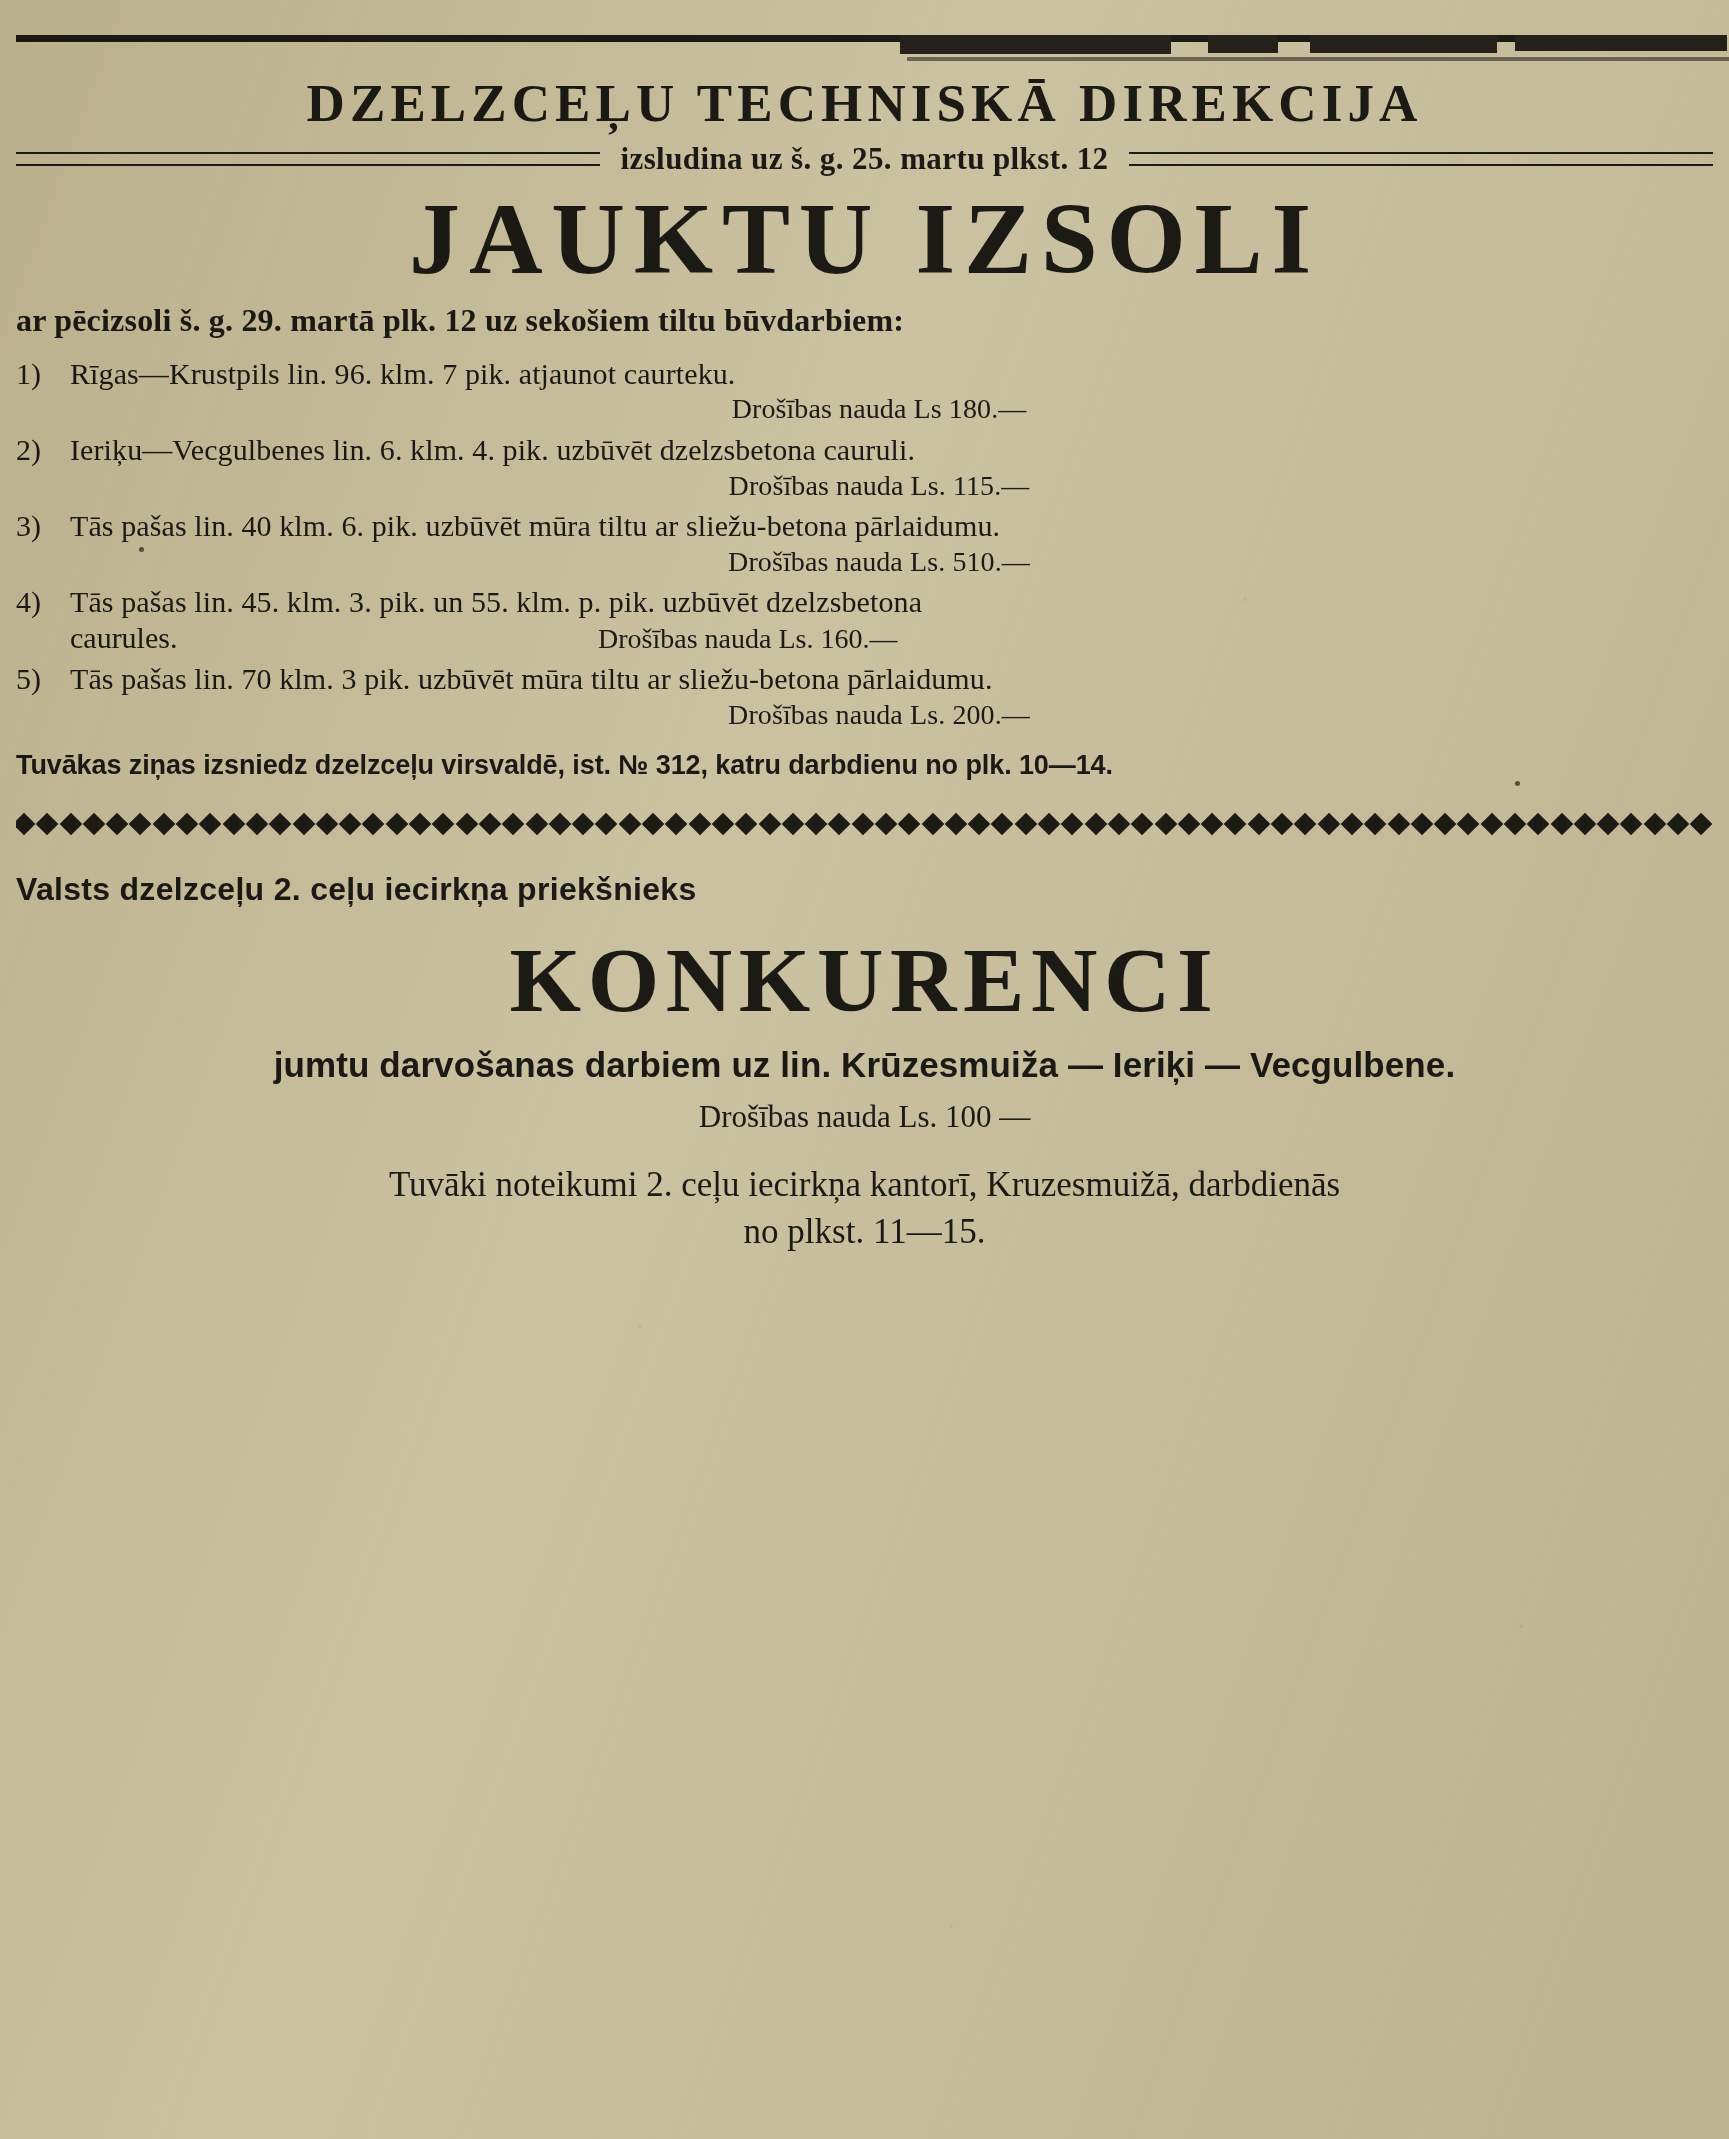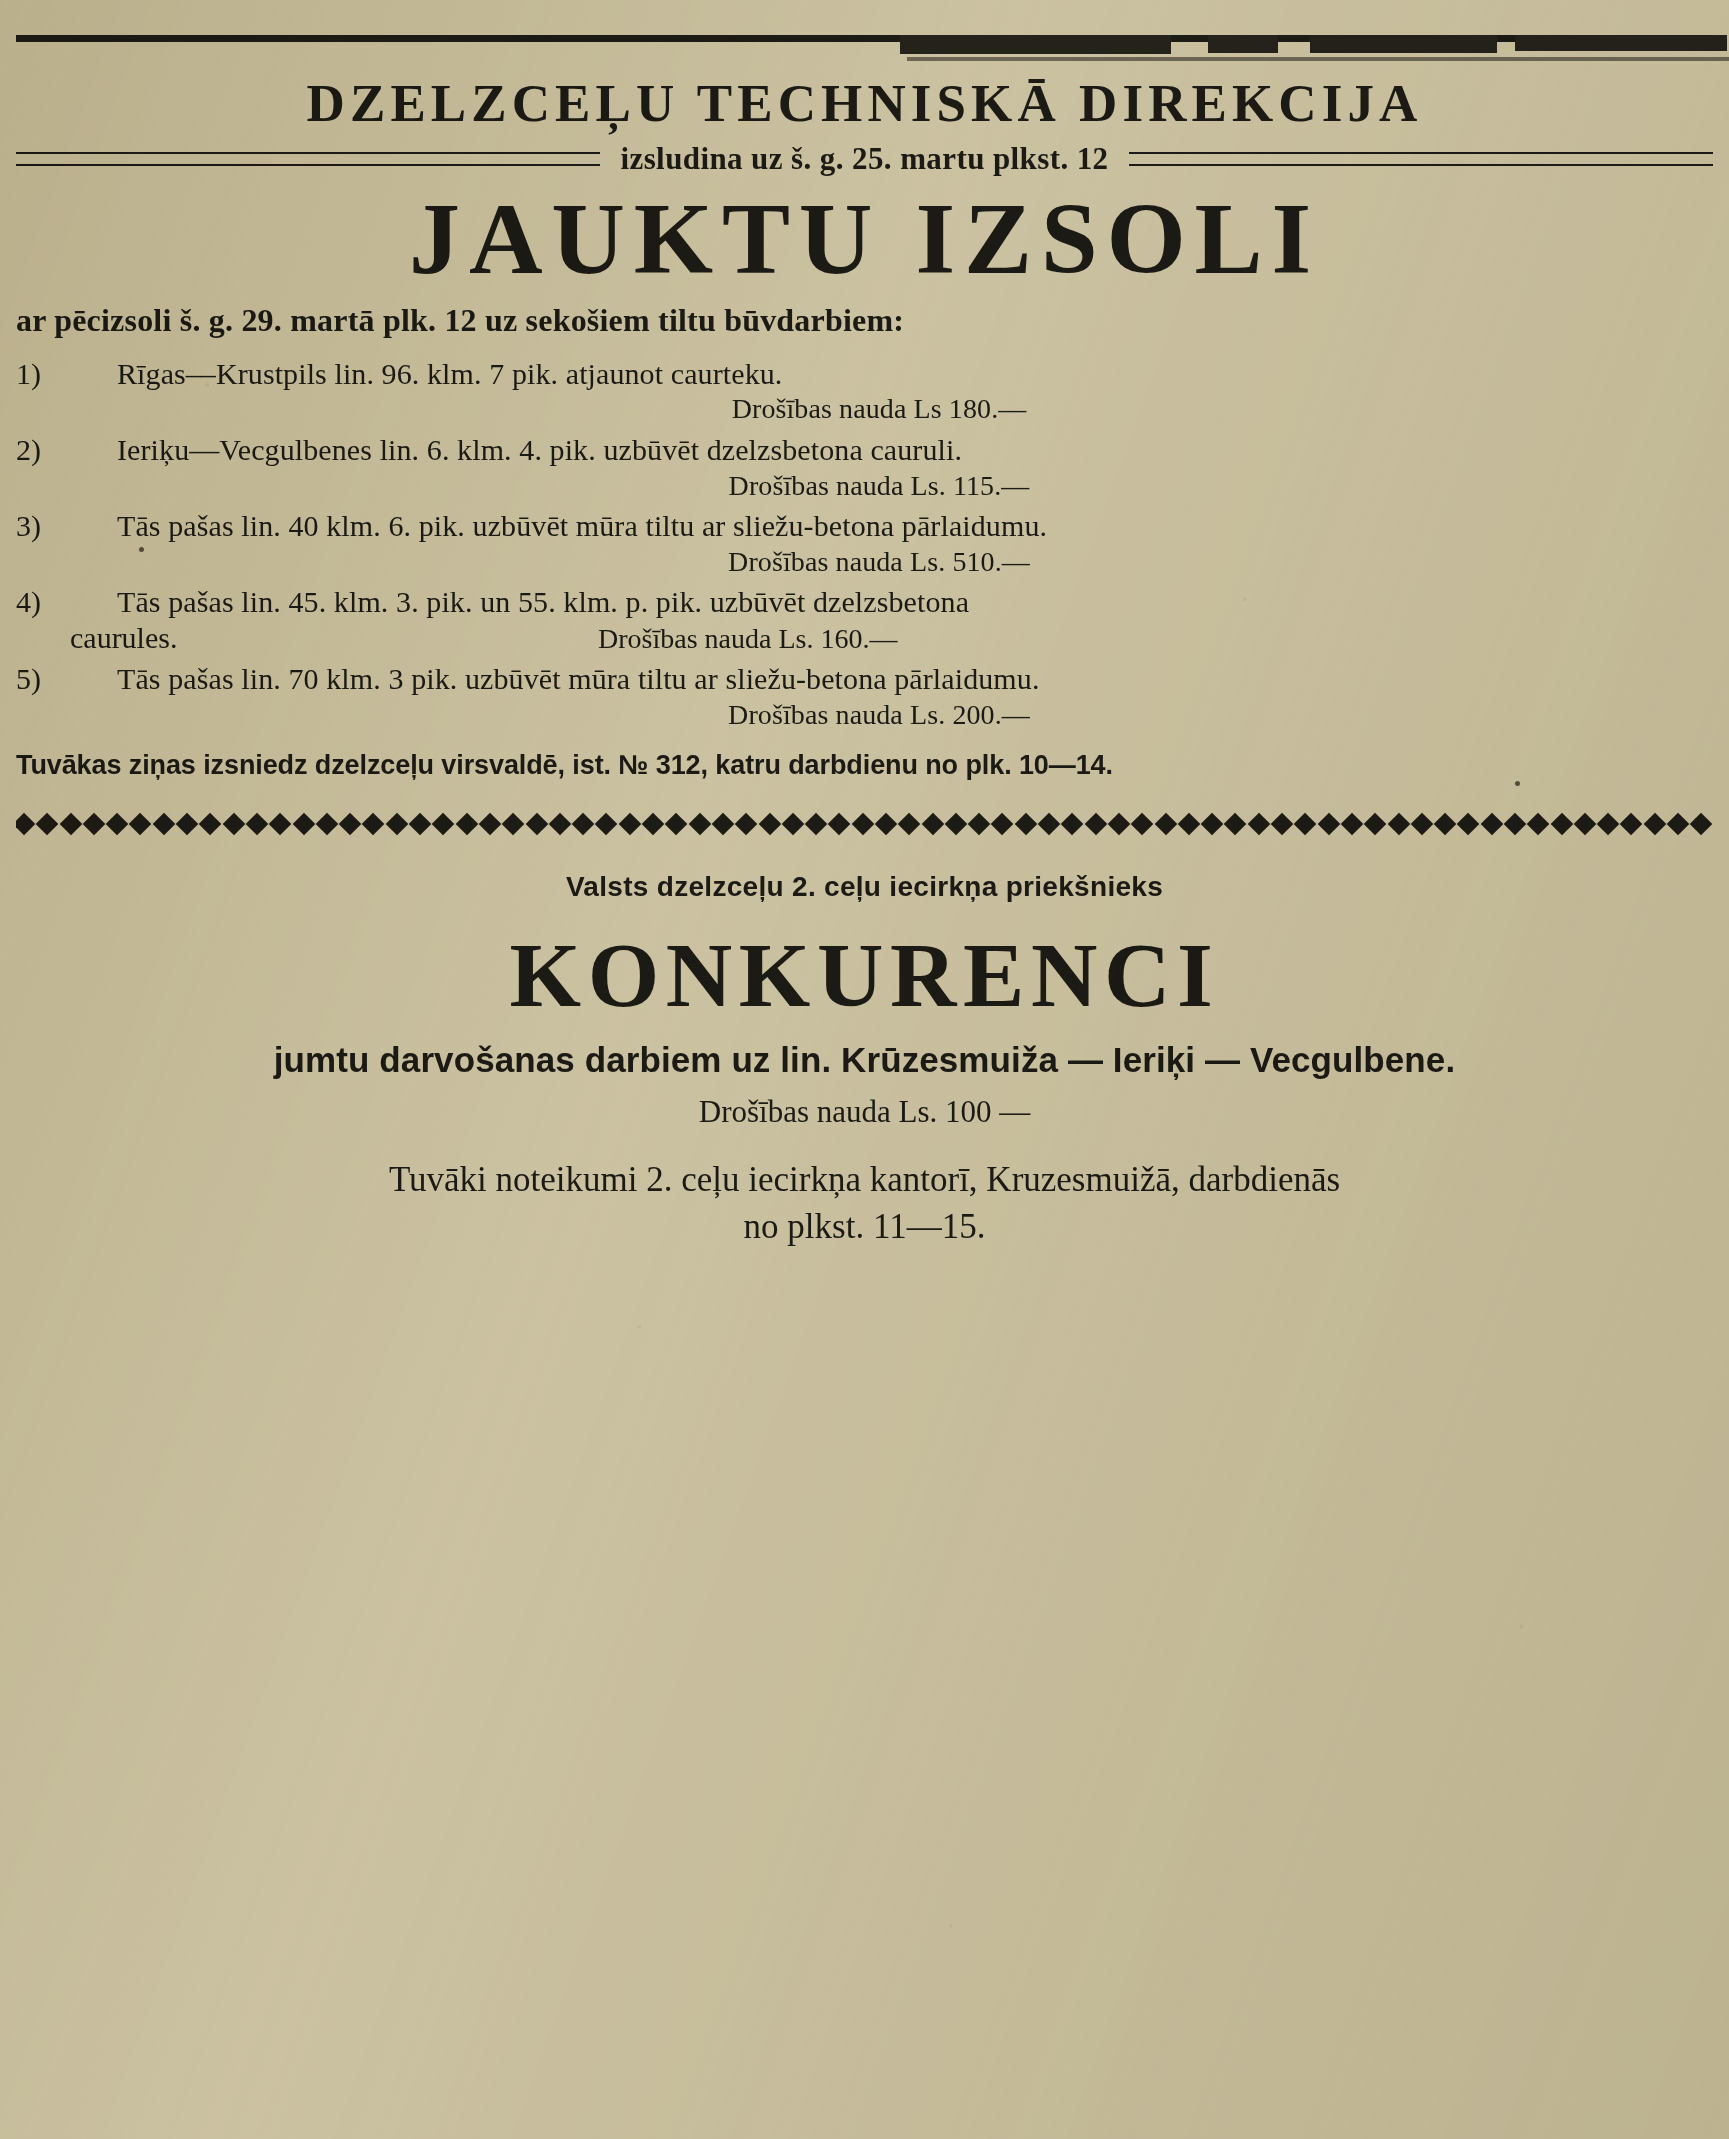--- a/index.html
+++ b/index.html
@@ -127,21 +127,20 @@
     align-items: baseline;
     font-size: 30px;
     letter-spacing: 0.1px;
   }
   .item-num {
     flex: 0 0 54px;
     font-size: 30px;
   }
   .item-text {
     flex: 1 1 auto;
-    margin-left: 47px;
   }
   .deposit {
     text-align: center;
     font-size: 28px;
     margin: 2.9px 0 7.3px 29px;
     letter-spacing: 0.1px;
   }
   .deposit-inline {
     display: flex;
     align-items: baseline;
@@ -172,24 +171,24 @@
     width: 16px; height: 16px;
     background: #1d1b15;
     transform: rotate(45deg);
     margin-right: 7.3px;
     flex: 0 0 auto;
   }
 
   
   .ad2 { margin-top: 34px; }
   .h-valsts {
-    text-align: center;
+    text-align: left;
     font-family: "Liberation Sans", sans-serif;
     font-weight: 700;
-    font-size: 28px;
+    font-size: 32px;
     letter-spacing: 0.3px;
     margin: 7.3px 0 16px;
   }
   .line-izsludina {
     font-family: "Liberation Sans", sans-serif;
     font-weight: 700;
     font-size: 31px;
     letter-spacing: 0.1px;
     margin: 0 0 10.2px;
     white-space: nowrap;

